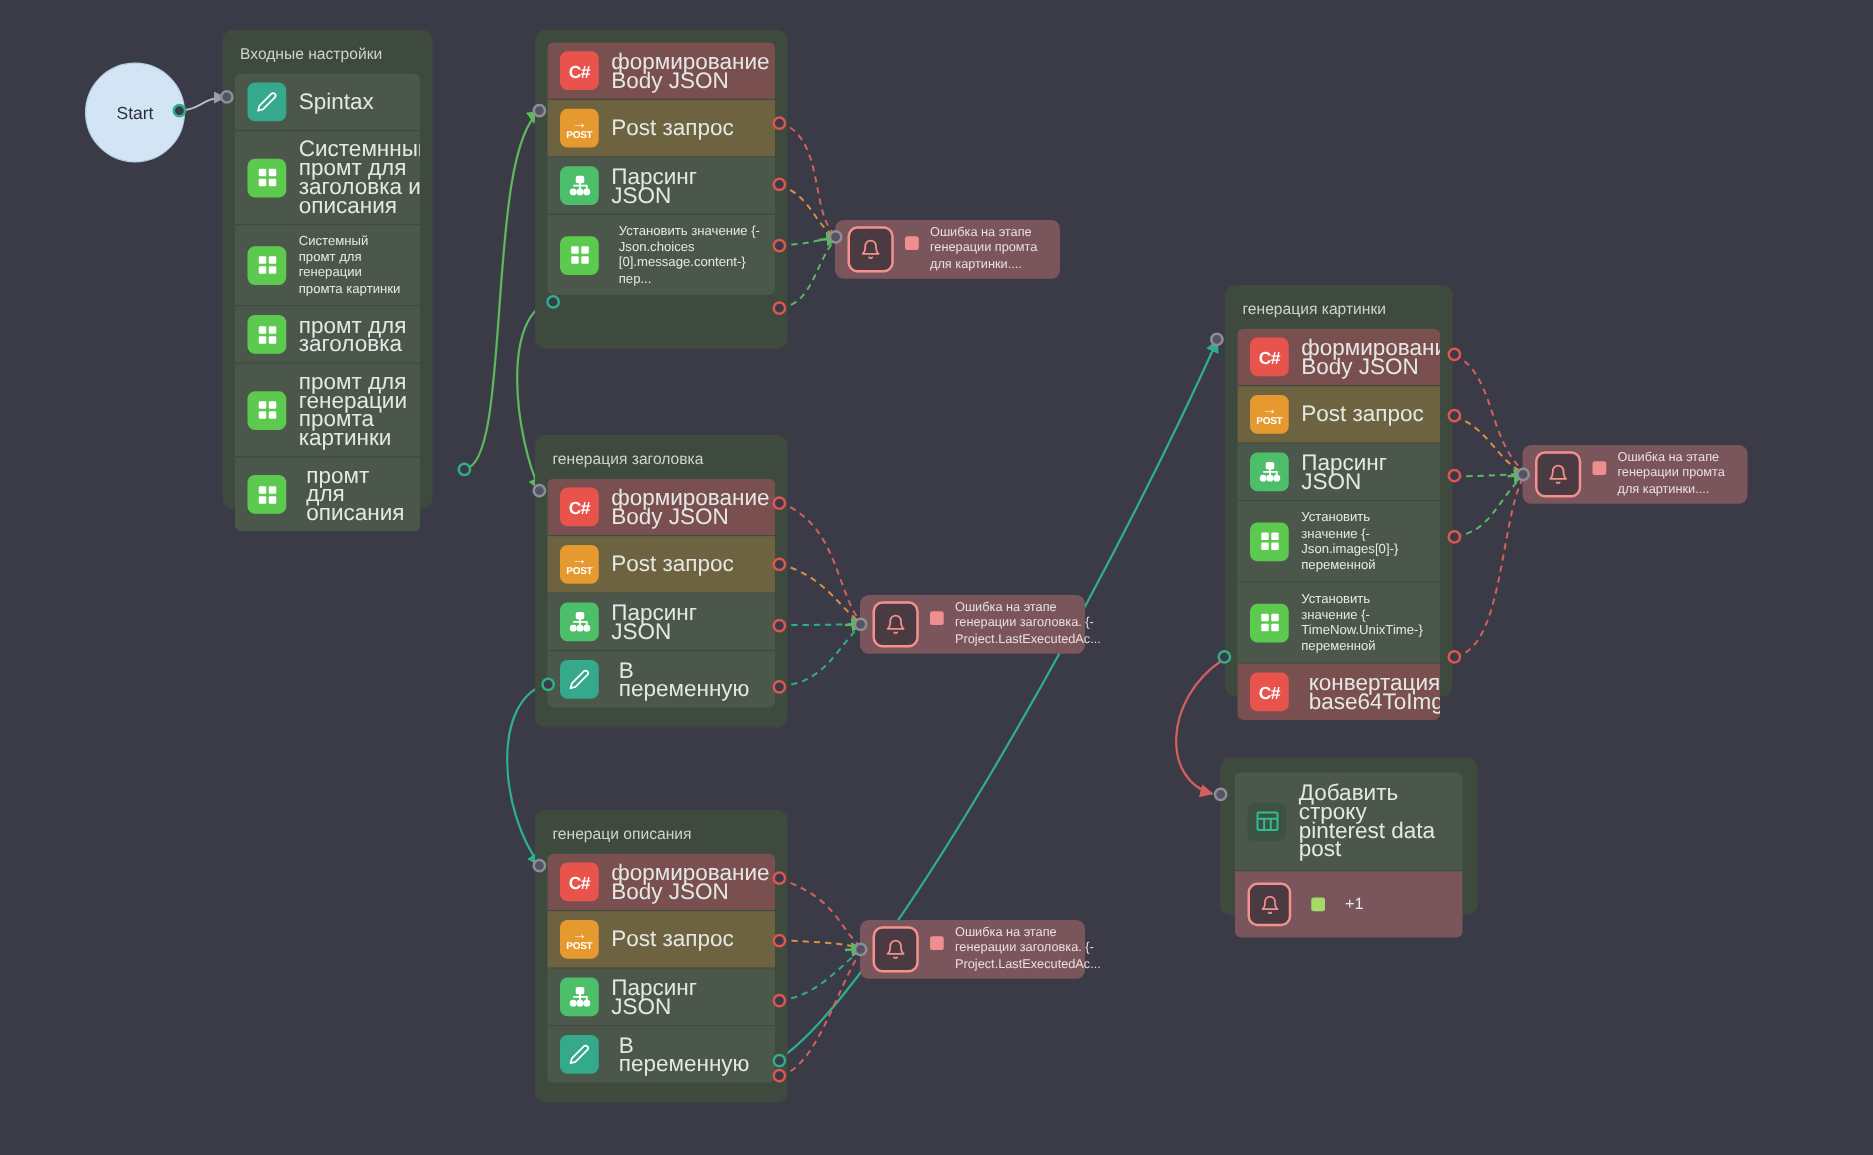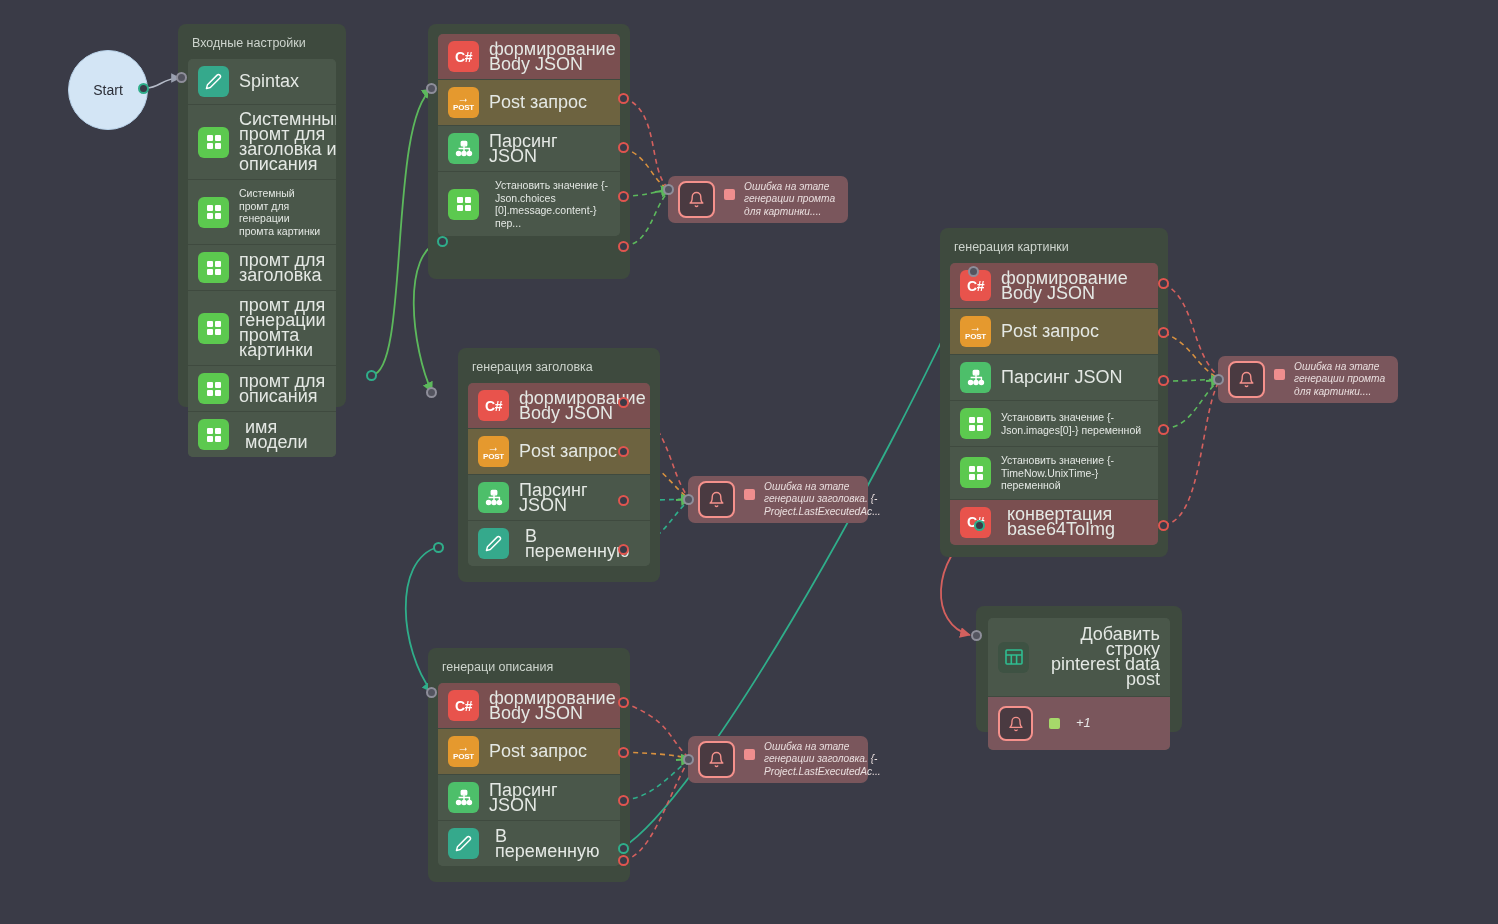--- a/index.html
+++ b/index.html
@@ -133,21 +133,20 @@
     border-radius: 2px;
     background: #ef8e8e;
     align-self: flex-start;
     margin-top: 4px;
   }
   .err-swatch.green { background: #a6d96a; }
   .err-text {
     color: #e9dede;
     font-size: 10.2px;
     line-height: 12.6px;
-    font-style: italic;
   }
   .err-text.plus { font-size: 13px; color: #e8e8e8; }
   
   .port {
     position: absolute;
     width: 11px;
     height: 11px;
     border-radius: 50%;
     box-sizing: border-box;
     border: 2px solid #e0554f;
@@ -282,31 +281,20 @@
         <span class="icon setvar">
           <svg width="16" height="16" viewBox="0 0 16 16">
               <rect x="1" y="1" width="6" height="6" rx="1" fill="#fff"></rect>
               <rect x="9" y="1" width="6" height="6" rx="1" fill="#fff"></rect>
               <rect x="1" y="9" width="6" height="6" rx="1" fill="#fff"></rect>
               <rect x="9" y="9" width="6" height="6" rx="1" fill="#fff"></rect>
             </svg>
         </span>
         <span class="node-label">промт для описания</span>
       </div>
-      <div class="node tint-green">
-        <span class="icon setvar">
-          <svg width="16" height="16" viewBox="0 0 16 16">
-              <rect x="1" y="1" width="6" height="6" rx="1" fill="#fff"></rect>
-              <rect x="9" y="1" width="6" height="6" rx="1" fill="#fff"></rect>
-              <rect x="1" y="9" width="6" height="6" rx="1" fill="#fff"></rect>
-              <rect x="9" y="9" width="6" height="6" rx="1" fill="#fff"></rect>
-            </svg>
-        </span>
-        <span class="node-label">имя модели</span>
-      </div>
     </div>
   </div>
   <div class="port out-lime" style="left:366px; top:370px;"></div>
 
   <div class="group" style="left:428px; top:24px; width:202px; height:255px;">
     <div class="node-stack">
       <div class="node tint-red">
         <span class="icon csharp">C#</span>
         <span class="node-label">формирование Body JSON</span>
       </div>
@@ -354,21 +342,21 @@
       <svg width="17" height="17" viewBox="0 0 24 24" fill="none" stroke="#f5918c" stroke-width="2" stroke-linecap="round" stroke-linejoin="round">
           <path d="M18 8A6 6 0 006 8c0 7-3 9-3 9h18s-3-2-3-9"></path>
           <path d="M13.7 21a2 2 0 01-3.4 0"></path>
         </svg>
     </span>
     <span class="err-swatch"></span>
     <span class="err-text">Ошибка на этапе генерации промта для картинки....</span>
   </div>
   <div class="port in-gray" style="left:663px; top:184px;"></div>
 
-  <div class="group" style="left:428px; top:348px; width:202px; height:234px;margin-left:30px;">
+  <div class="group" style="left:428px; top:348px; width:202px; height:234px;">
     <div class="group-title">генерация заголовка</div>
     <div class="node-stack">
       <div class="node tint-red">
         <span class="icon csharp">C#</span>
         <span class="node-label">формирование Body JSON</span>
       </div>
       <div class="node tint-orange">
         <span class="icon post">
           <span class="arrow">→</span>
             <span class="txt">POST</span>
@@ -464,21 +452,21 @@
       <svg width="17" height="17" viewBox="0 0 24 24" fill="none" stroke="#f5918c" stroke-width="2" stroke-linecap="round" stroke-linejoin="round">
           <path d="M18 8A6 6 0 006 8c0 7-3 9-3 9h18s-3-2-3-9"></path>
           <path d="M13.7 21a2 2 0 01-3.4 0"></path>
         </svg>
     </span>
     <span class="err-swatch"></span>
     <span class="err-text">Ошибка на этапе генерации заголовка. {-Project.LastExecutedAc...</span>
   </div>
   <div class="port in-gray" style="left:683px; top:754px;"></div>
 
-  <div class="group" style="left:940px; top:228px; width:228px; height:329px;">
+  <div class="group" style="left:980px; top:228px; width:182px; height:329px;">
     <div class="group-title">генерация картинки</div>
     <div class="node-stack">
       <div class="node tint-red">
         <span class="icon csharp">C#</span>
         <span class="node-label">формирование Body JSON</span>
       </div>
       <div class="node tint-orange">
         <span class="icon post">
           <span class="arrow">→</span>
             <span class="txt">POST</span>
@@ -540,21 +528,21 @@
           <path d="M13.7 21a2 2 0 01-3.4 0"></path>
         </svg>
     </span>
     <span class="err-swatch"></span>
     <span class="err-text">Ошибка на этапе генерации промта для картинки....</span>
   </div>
   <div class="port in-gray" style="left:1213px; top:374px;"></div>
 
   <div class="group" style="left:976px; top:606px; width:206px; height:126px; padding:12px 12px;">
     <div class="node-stack">
-      <div class="node tint-green" style="padding:9px 10px;text-align:right;">
+      <div class="node tint-green" style="padding:9px 10px;">
         <span class="icon table">
           <svg width="20" height="20" viewBox="0 0 20 20" fill="none" stroke="#2fbd91" stroke-width="1.6">
               <rect x="2" y="3" width="16" height="14" rx="1"></rect>
               <path d="M2 8h16M7.3 8v9M12.6 8v9"></path>
             </svg>
         </span>
         <span class="node-label">Добавить строку pinterest data post</span>
       </div>
       <div class="node tint-red" style="padding:9px 10px; background:#7a565c;">
         <span class="bell" style="width:31px;height:31px;flex:0 0 31px;">

